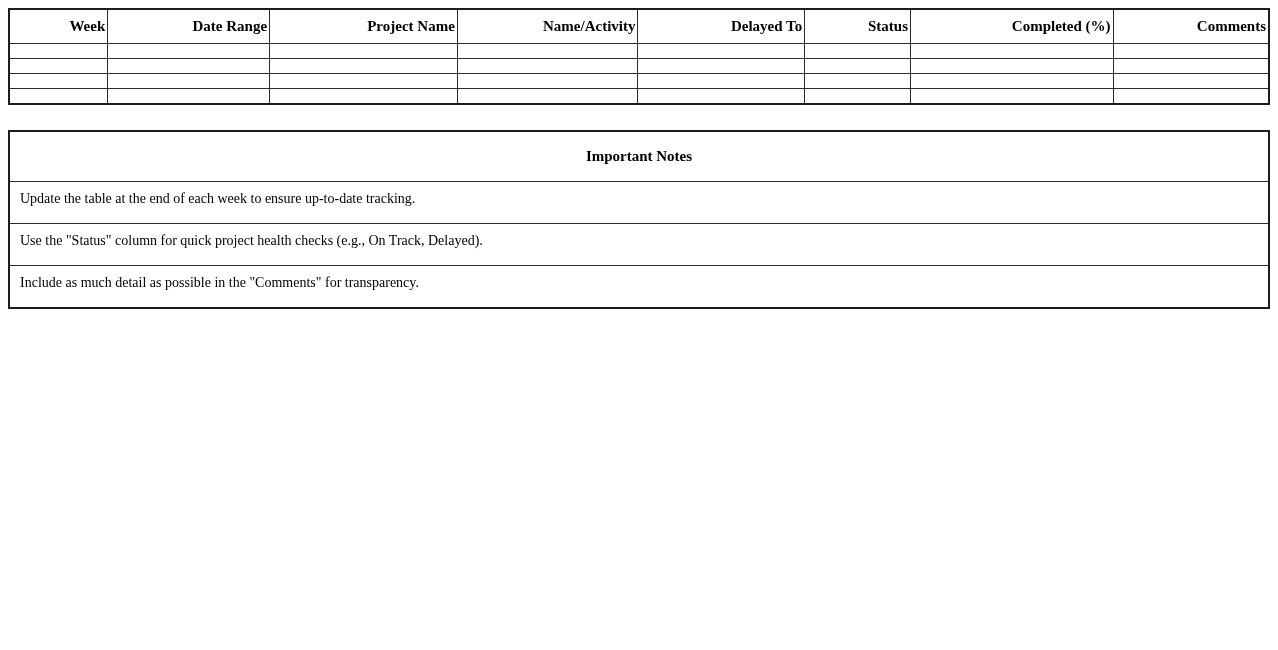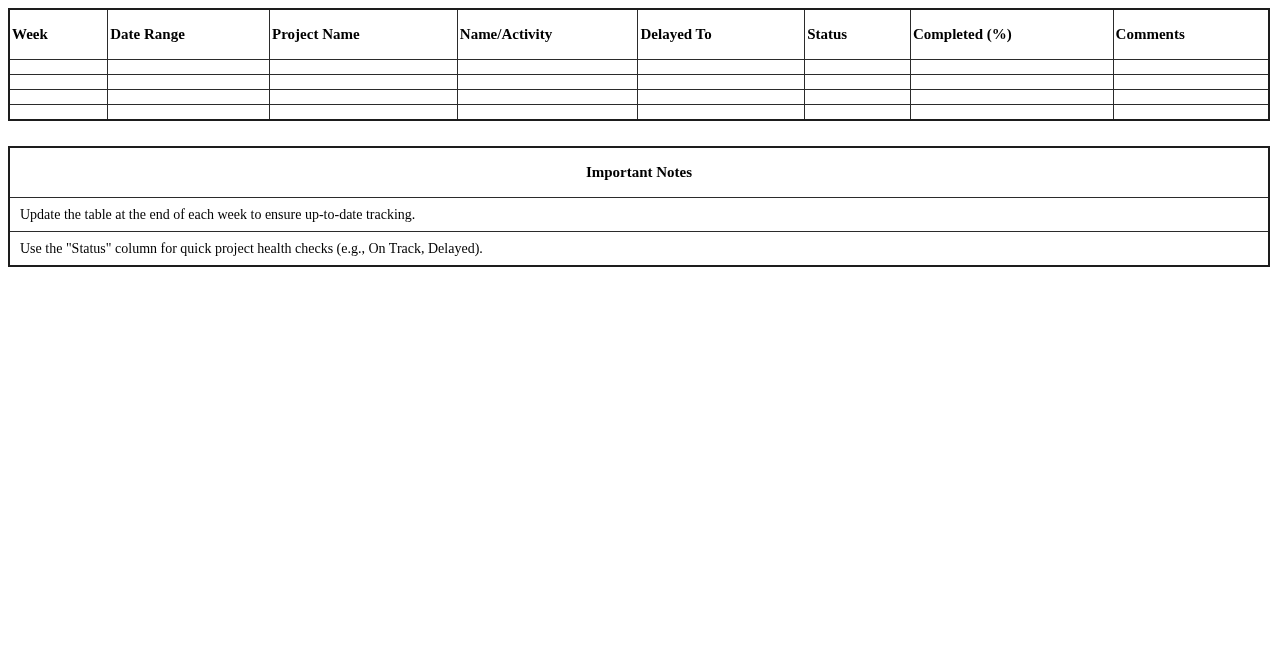--- a/index.html
+++ b/index.html
@@ -24,23 +24,23 @@
   }
   table.notes-table {
     border: 2px solid #1d1d1d;
     margin-top: 25px;
   }
   .tracker-table th {
     border: 1px solid #2b2b2b;
     height: 33px;
     font-size: 15px;
     font-weight: bold;
-    text-align: left;
+    text-align: right;
     vertical-align: middle;
-    padding: 8px 2px;
+    padding: 0 2px;
   }
   .tracker-table td {
     border: 1px solid #2b2b2b;
     height: 14px;
     font-size: 14px;
     padding: 0 2px;
   }
   .notes-table th {
     border: 1px solid #2b2b2b;
     height: 29px;
@@ -50,21 +50,21 @@
     vertical-align: middle;
     padding: 10px 2px;
   }
   .notes-table td {
     border: 1px solid #2b2b2b;
     height: 33px;
     font-size: 14px;
     font-weight: normal;
     text-align: left;
     vertical-align: middle;
-    padding: 0 8px 0 10px;
+    padding: 0 8px 8px 10px;
   }
 </style>
 </head>
 <body>
 
 <table class="tracker-table">
   <colgroup>
     <col style="width:7.84%">
     <col style="width:12.84%">
     <col style="width:14.90%">
@@ -136,14 +136,17 @@
       <th>Important Notes</th>
     </tr>
   </thead>
   <tbody>
     <tr>
       <td>Update the table at the end of each week to ensure up-to-date tracking.</td>
     </tr>
     <tr>
       <td>Use the "Status" column for quick project health checks (e.g., On Track, Delayed).</td>
     </tr>
+    <tr>
+      <td>Include as much detail as possible in the "Comments" for transparency.</td>
+    </tr>
   </tbody>
 </table>
 
 </body></html>

